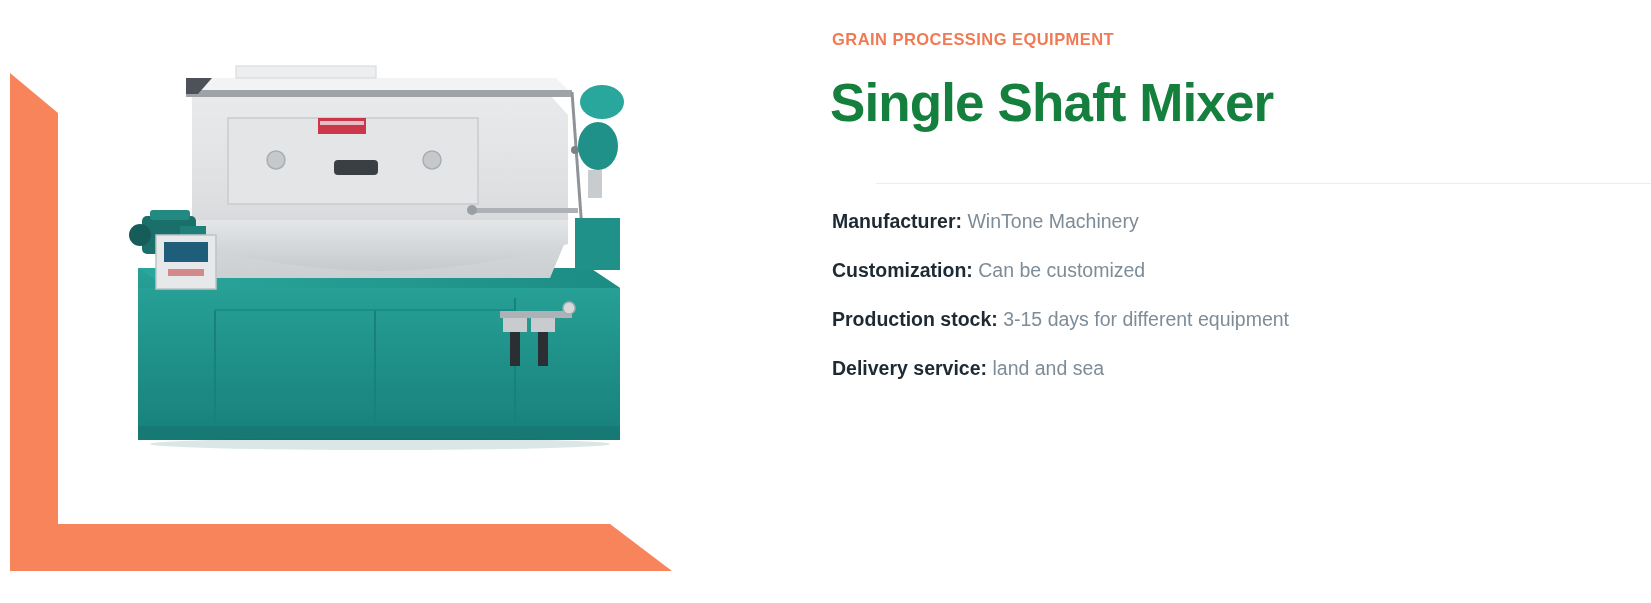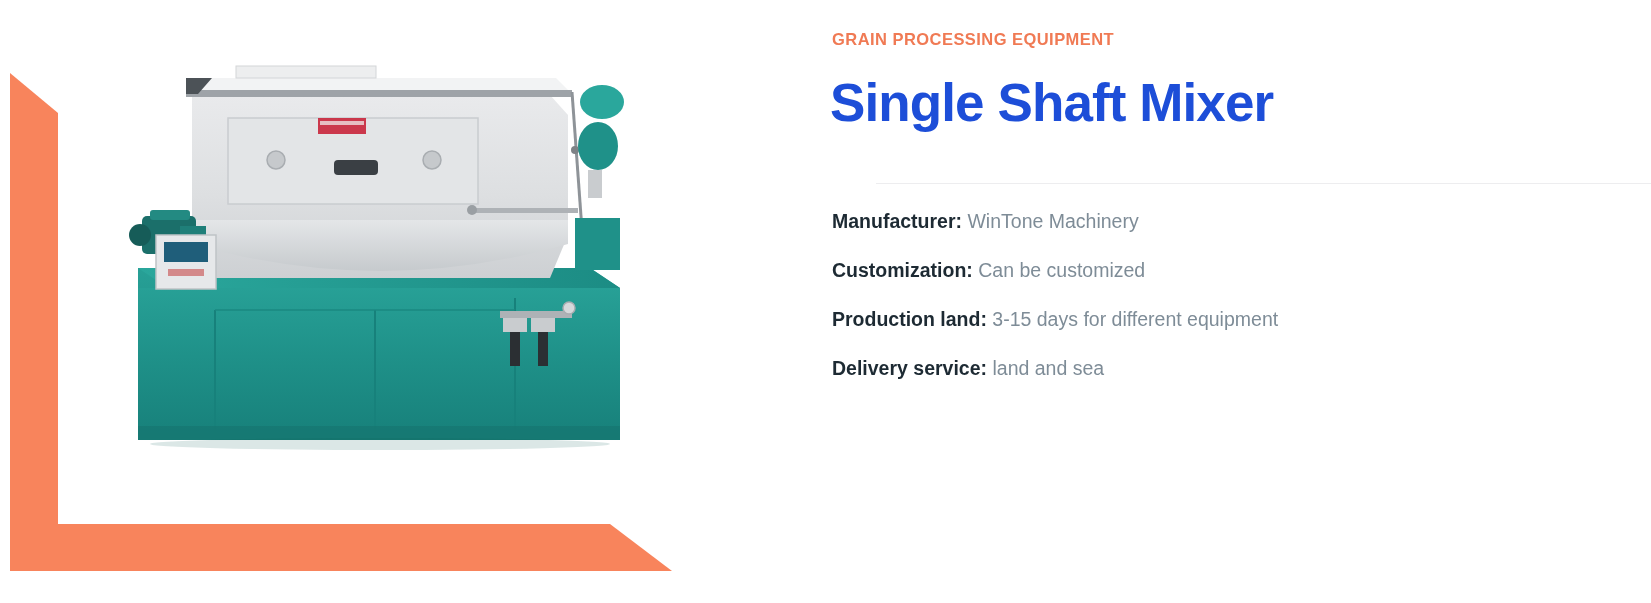--- a/index.html
+++ b/index.html
@@ -52,21 +52,21 @@
     color: #F07A54;
     text-transform: uppercase;
     white-space: nowrap;
   }
   .product-title {
     position: absolute;
     left: 6px; top: 72px;
     font-size: 53px;
     font-weight: bold;
     letter-spacing: -0.9px;
-    color: #1d4ed8;
+    color: #15803d;
     white-space: nowrap;
   }
   .divider {
     position: absolute;
     left: 52px; top: 183px;
     width: 789px; height: 1px;
     background: #EDEDEF;
   }
   .spec-list {
     position: absolute;
@@ -199,21 +199,21 @@
         <span class="spec-value">WinTone Machinery</span>
       </div>
 
       <div class="spec-row">
         <span class="spec-label">Customization:</span>
         <span class="spec-value">Can be customized</span>
       </div>
 
 
       <div class="spec-row">
-        <span class="spec-label">Production land:</span>
+        <span class="spec-label">Production stock:</span>
         <span class="spec-value">3-15 days for different equipment</span>
       </div>
 
       <div class="spec-row">
         <span class="spec-label">Delivery service:</span>
         <span class="spec-value">land and sea</span>
       </div>
 
 
     </div>

